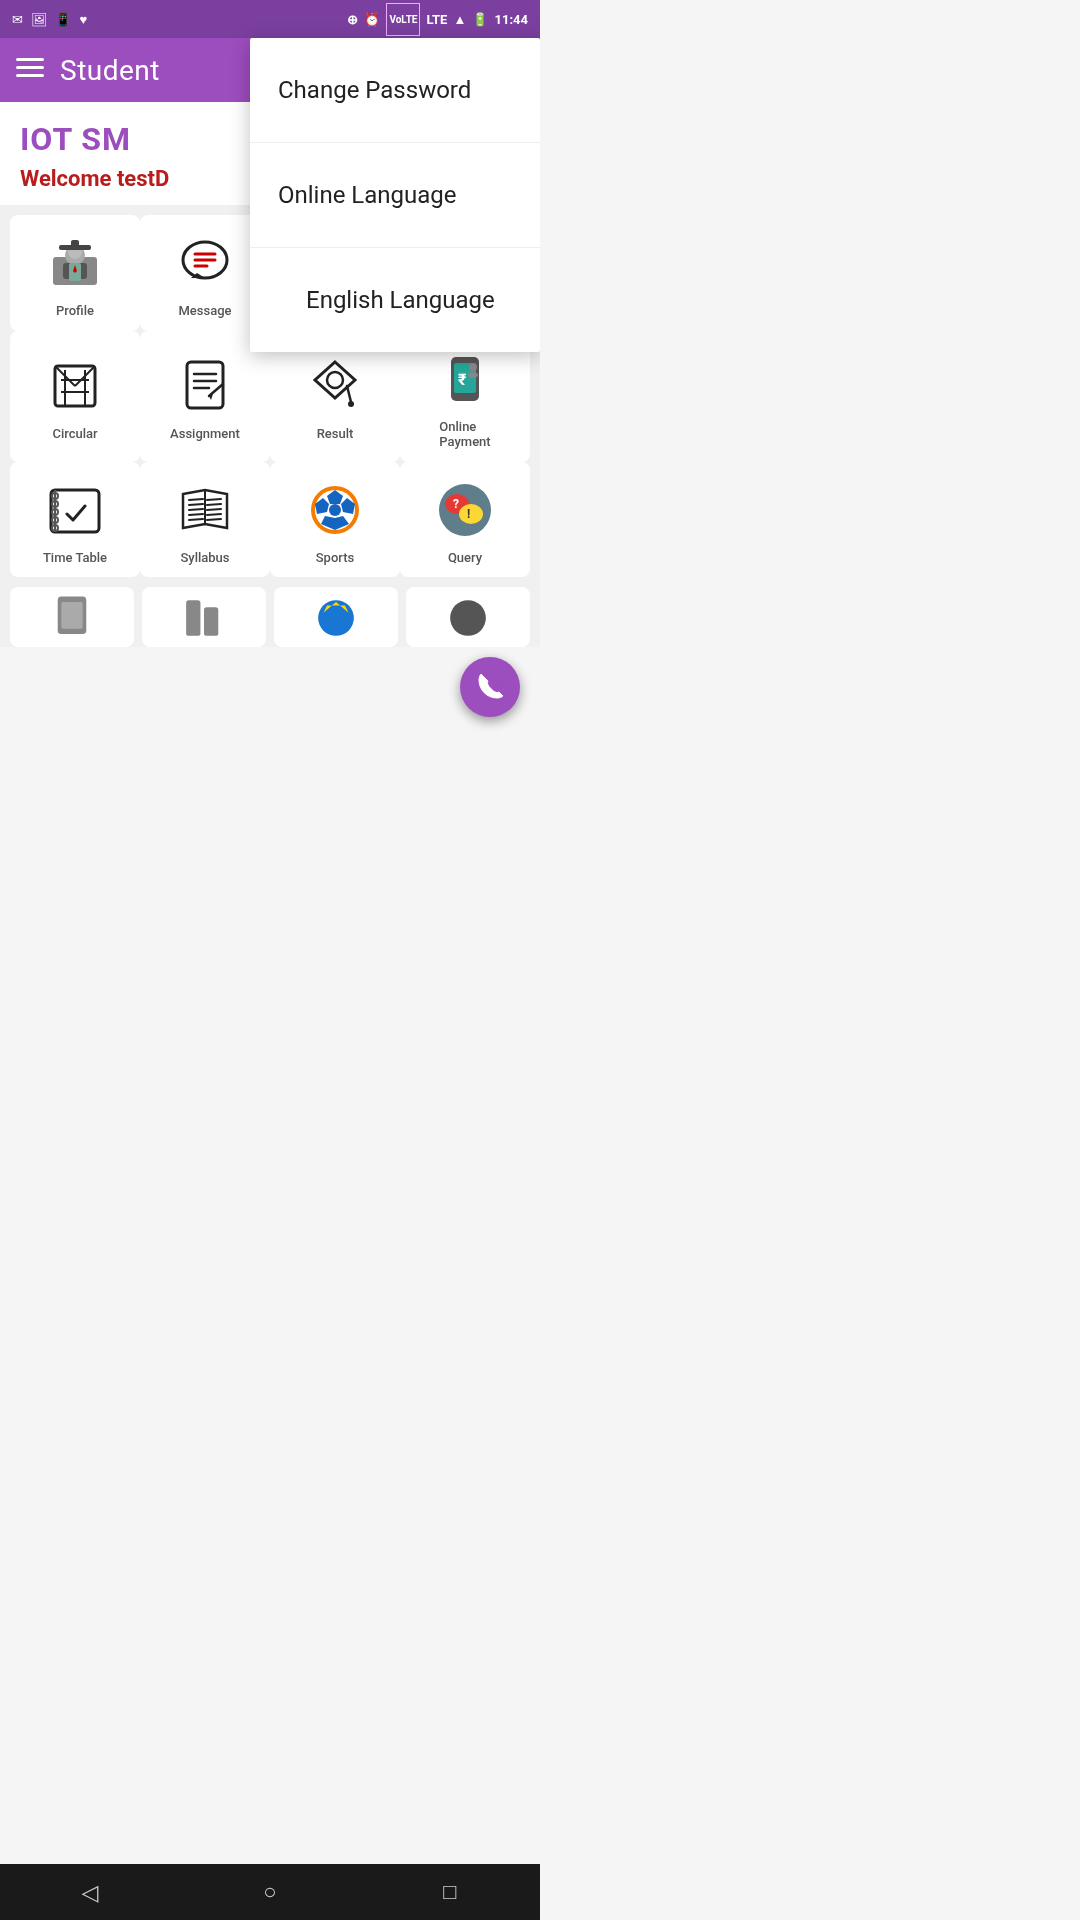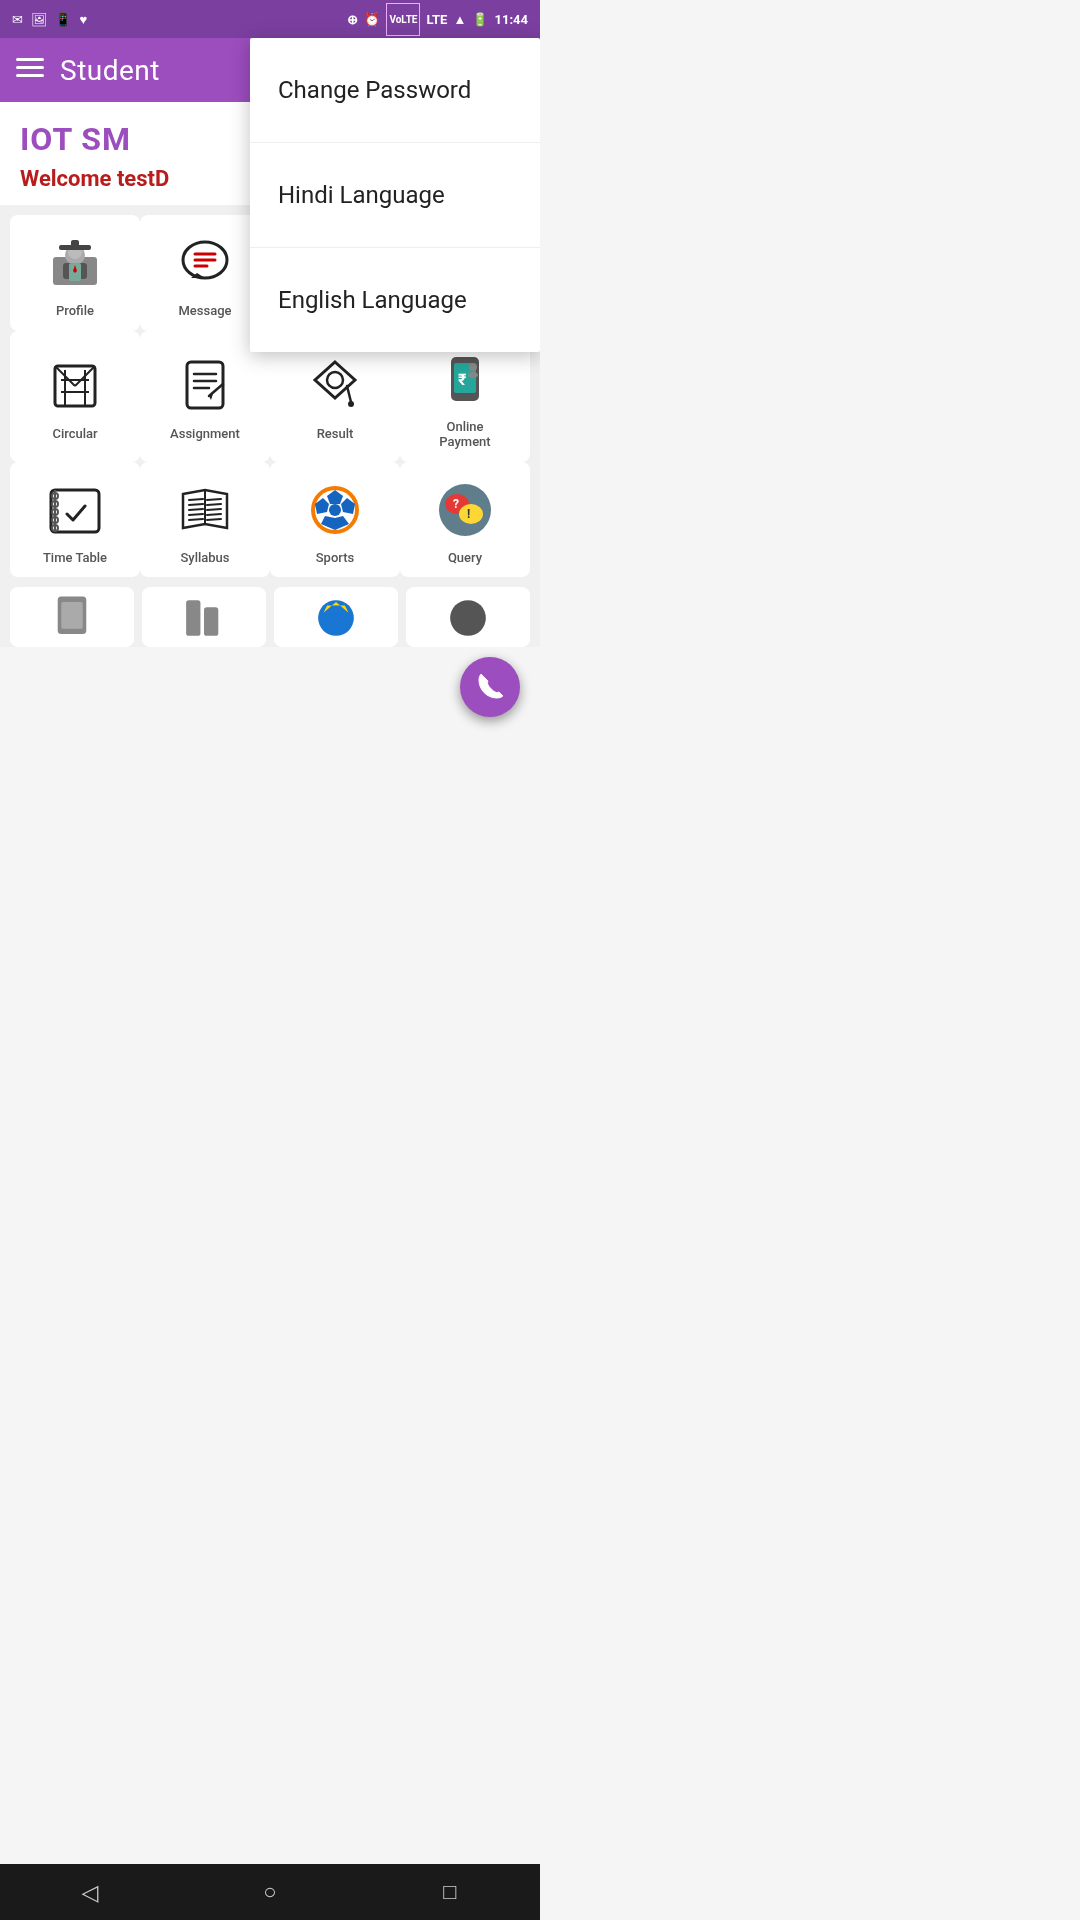--- a/index.html
+++ b/index.html
@@ -133,20 +133,21 @@
     }
     .dropdown-item {
       padding: 38px 28px;
       font-size: 24px;
       color: #222;
       border-bottom: 1px solid #eee;
       cursor: pointer;
     }
     .dropdown-item:last-child {
       border-bottom: none;
+      margin-left: 28px;
     }
 
     
     .fab {
       position: absolute;
       bottom: 100px;
       right: 20px;
       width: 60px;
       height: 60px;
       background: #9c4dbe;
@@ -232,21 +233,21 @@
     </svg>
   </div>
   <div class="app-title">Student</div>
 </div>
 
 <div class="dropdown-overlay">
   <div class="dropdown-item">
     <span>Change Password</span>
   </div>
   <div class="dropdown-item">
-    <span>Hindi Language</span>
+    <span>Online Language</span>
   </div>
   <div class="dropdown-item">
     <span>English Language</span>
   </div>
 </div>
 
 <div class="welcome-area">
   <div class="school-name">IOT SM</div>
   <div class="welcome-text">
     <span>Welcome </span><span>testD</span>
@@ -372,21 +373,21 @@
 
         <rect x="14" y="6" width="28" height="44" rx="5" fill="#555"></rect>
         <rect x="17" y="12" width="22" height="30" rx="2" fill="#26a69a"></rect>
 
         <text x="21" y="34" font-size="16" fill="white" font-weight="bold">₹</text>
 
         <circle cx="36" cy="16" r="4" fill="#888"></circle>
         <ellipse cx="36" cy="24" rx="5" ry="3" fill="#888"></ellipse>
       </svg>
     </div>
-    <div class="item-label" style="white-space:pre-line;text-align:center;">Online
+    <div class="item-label" style="white-space:pre-line;text-align:left;">Online
 Payment</div>
   </div>
 
   <div class="grid-item">
     <div class="icon-wrap">
       <svg viewBox="0 0 56 56" fill="none" xmlns="http://www.w3.org/2000/svg">
 
         <rect x="4" y="8" width="48" height="42" rx="4" fill="none" stroke="#222" stroke-width="3"></rect>
 
         <line x1="8" y1="8" x2="8" y2="50" stroke="#555" stroke-width="2"></line>

